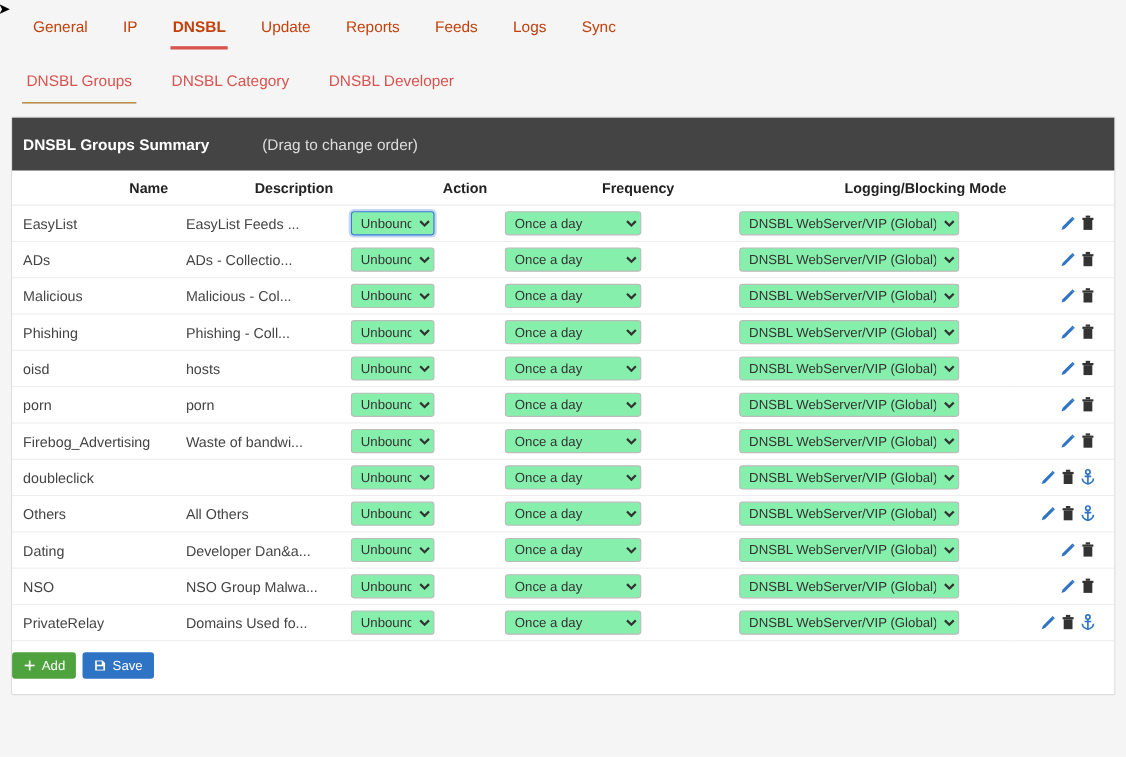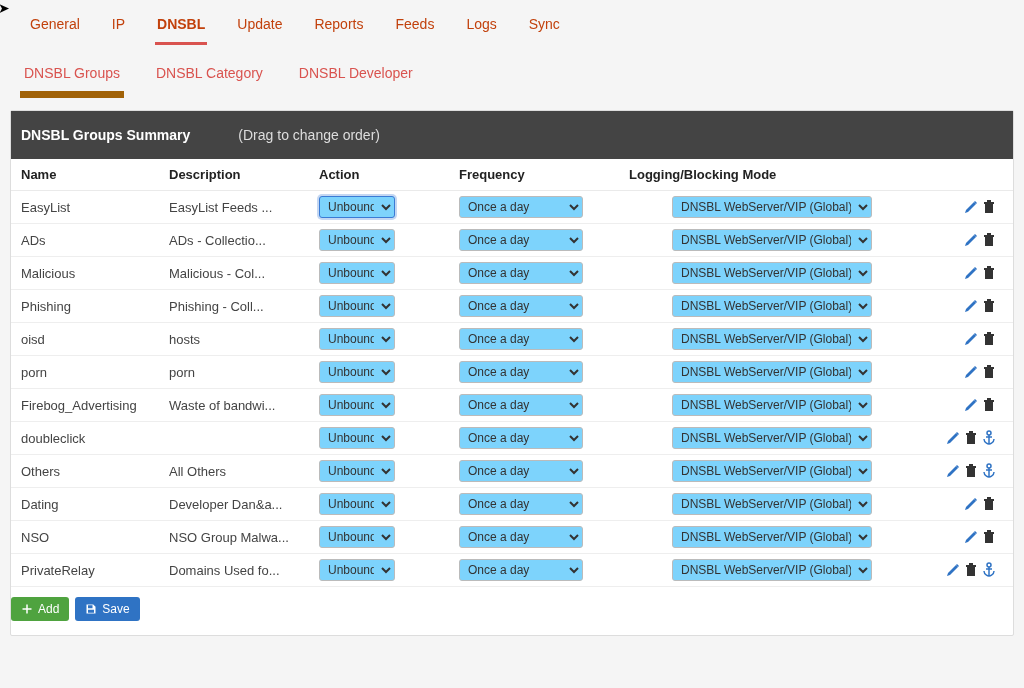--- a/index.html
+++ b/index.html
@@ -5,39 +5,39 @@
   * { box-sizing: border-box; }
   html, body { margin: 0; padding: 0; font-family: "Segoe UI", Arial, sans-serif; font-size: 13px; color: #333; background: #f5f5f5; }
   #wrap { width: 1024px; min-height: 688px; background: #f5f5f5; position: relative; }
 
   .tabs { display: flex; gap: 28px; padding: 10px 28px 0 28px; }
   .tab { color: #c2410c; font-size: 14px; padding: 6px 2px 10px 2px; cursor: pointer; border-bottom: 3px solid transparent; }
   .tab.active { border-bottom: 3px solid #d9534f; font-weight: bold; }
 
   .subtabs { display: flex; gap: 28px; padding: 14px 20px 0 20px; }
   .subtab { color: #d9534f; font-size: 14px; padding: 6px 4px 10px 4px; cursor: pointer; border-bottom: 3px solid transparent; }
-  .subtab.active { border-bottom: 7px solid #a16207; }
+  .subtab.active { border-bottom: 1px solid #a16207; }
 
   .panel { margin: 12px 10px 10px 10px; background: #fff; border: 1px solid #ddd; border-radius: 2px; }
   .panel-header { background: #444; color: #fff; padding: 16px 10px; font-size: 14px; display: flex; align-items: center; }
   .panel-header .title { font-weight: 600; }
   .panel-header .hint { margin-left: 48px; color: #ddd; }
 
   table.grid { width: 100%; border-collapse: collapse; }
-  table.grid th { text-align: left; font-weight: 700; font-size: 13px; padding: 8px 8px; border-bottom: 1px solid #eaeaea; color: #222; }
+  table.grid th { text-align: right; font-weight: 700; font-size: 13px; padding: 8px 8px; border-bottom: 1px solid #eaeaea; color: #222; }
   table.grid td { padding: 5px 8px; border-bottom: 1px solid #eee; vertical-align: middle; font-size: 13px; color: #444; }
   table.grid th:nth-child(1){ width: 150px; padding-left: 10px;}
   table.grid th:nth-child(2){ width: 150px; }
   table.grid th:nth-child(3){ width: 140px; }
   table.grid th:nth-child(4){ width: 170px; }
   table.grid th:nth-child(5){ width: auto; }
   table.grid th:nth-child(6){ width: 90px; }
   table.grid td:nth-child(1){ padding-left: 10px;}
 
-  select { background: #7dd3fc; border: 1px solid #bbb; border-radius: 3px; padding: 2px 4px; font-size: 12px; color: #333; height: 22px; }
+  select { background: #86efac; border: 1px solid #bbb; border-radius: 3px; padding: 2px 4px; font-size: 12px; color: #333; height: 22px; }
   select.action { width: 76px; }
   select.freq { width: 124px; }
   select.mode { width: 200px; }
   select.focus { border: 1px solid #3a7bd5; box-shadow: 0 0 0 2px rgba(58,123,213,.3); }
 
   .row-actions { text-align: right; white-space: nowrap; padding-right: 16px !important; }
   .iconbtn { display: inline-block; width: 16px; height: 16px; cursor: pointer; vertical-align: middle; margin-left: 2px; }
   .iconbtn svg { width: 16px; height: 16px; display: block; }
 
   .footer-buttons { display: flex; justify-content: flex-start; gap: 6px; padding: 10px 14px 14px 0; }

